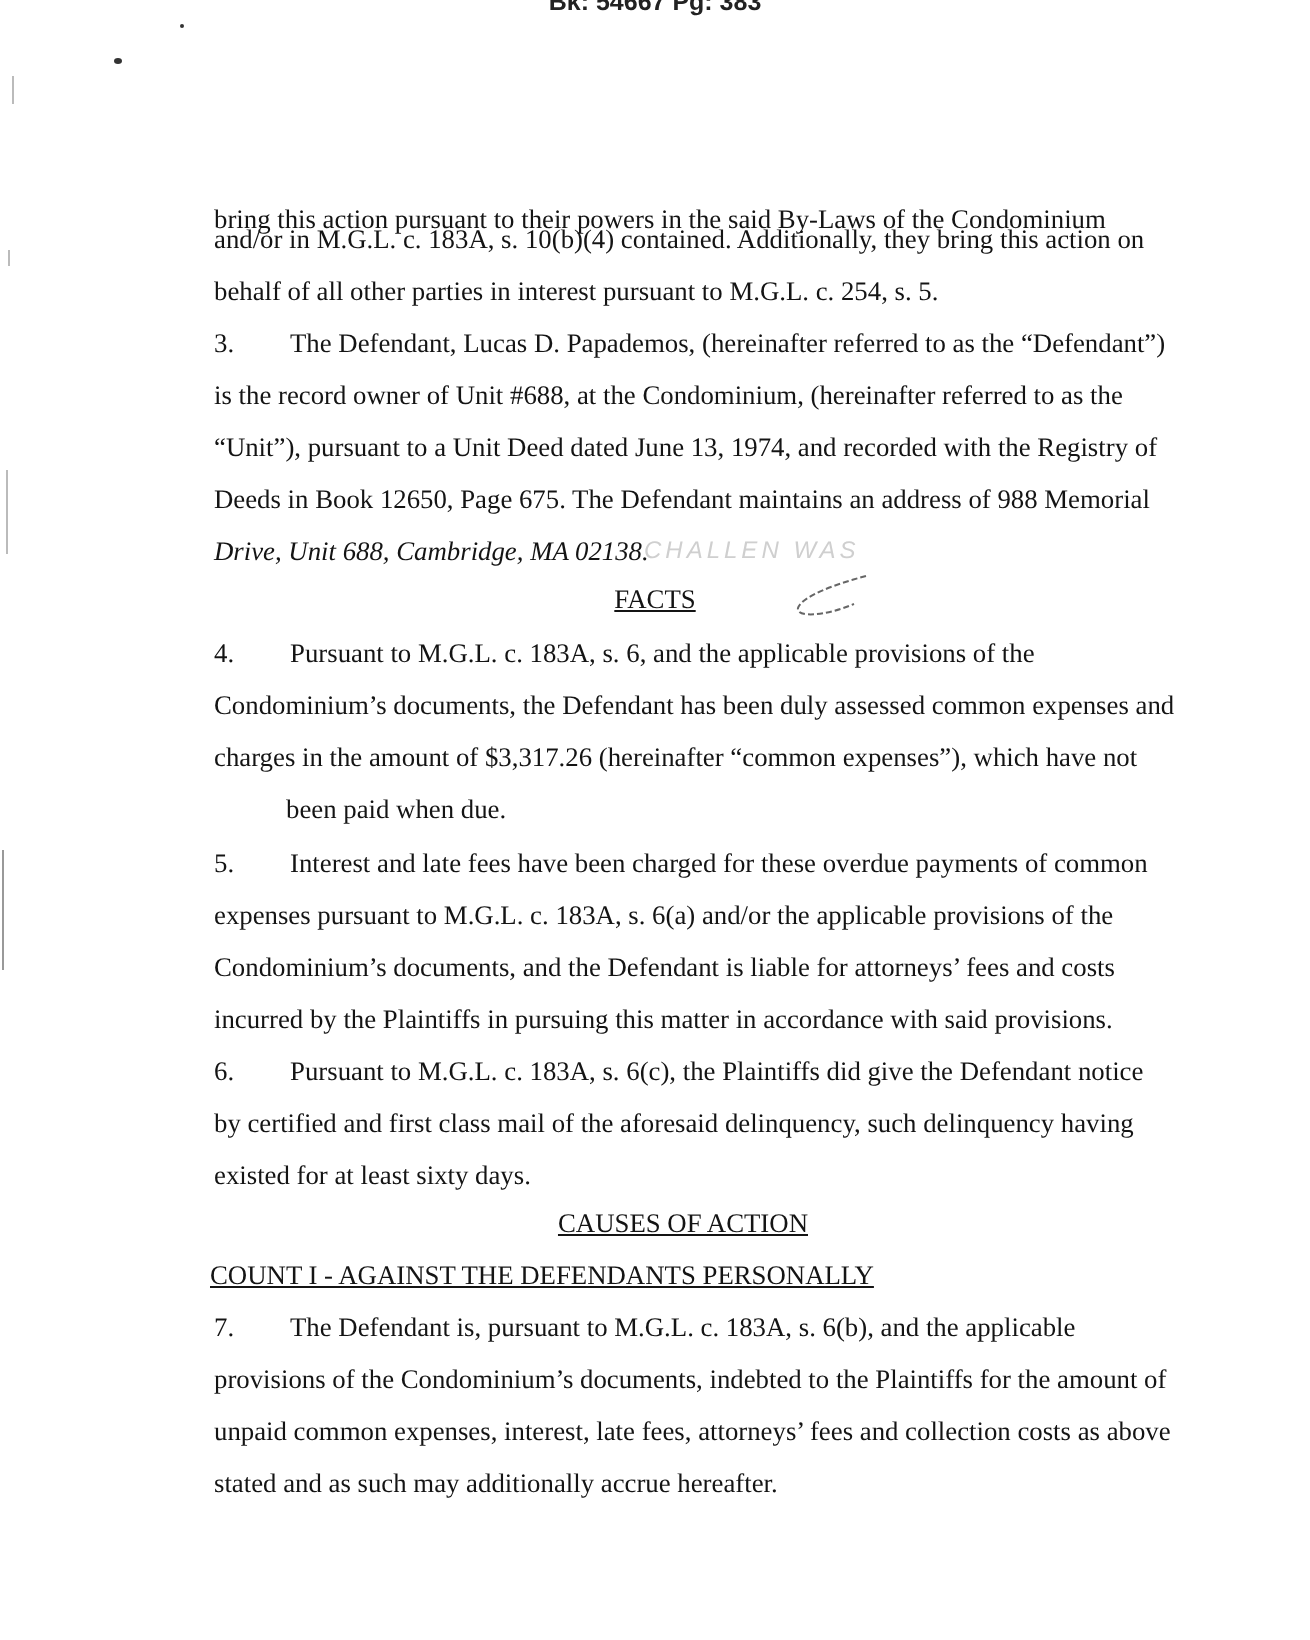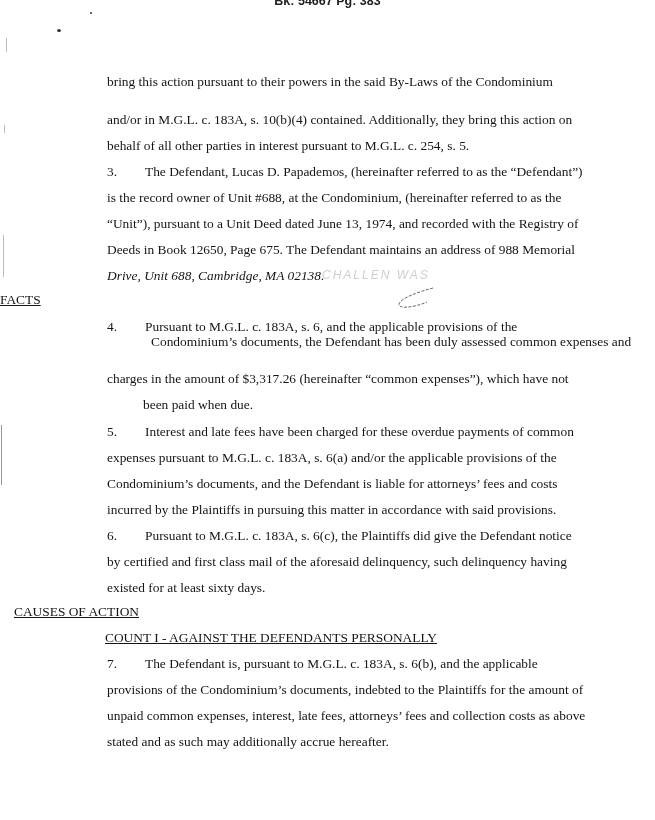--- a/index.html
+++ b/index.html
@@ -5,60 +5,60 @@
   html, body { margin: 0; padding: 0; background: #ffffff; }
   body { width: 655px; height: 820px; position: relative; overflow: hidden;
          font-family: "Liberation Serif", "DejaVu Serif", serif; color: #141414; }
   .header { position: absolute; top: -6px; left: 0; width: 655px; text-align: center;
             font-family: "Liberation Sans", "DejaVu Sans", sans-serif; font-weight: bold;
             font-size: 12.5px; color: #222; }
   .speck { position: absolute; background: #333; border-radius: 50%; }
   .edge-mark { position: absolute; background: #bbb; width: 1px; }
   .line { position: absolute; left: 107px; font-size: 13.4px; white-space: nowrap; line-height: 16px; }
   .num { display: inline-block; width: 38px; }
-  .center { position: absolute; left: 0; width: 655px; font-size: 13.4px; }
+  .center { position: absolute; left: 0; width: 655px; text-align: center; font-size: 13.4px; }
   .u { text-decoration: underline; }
   .stamp { position: absolute; color: #cfcfcf; font-size: 12px; letter-spacing: 2px;
            font-family: "Liberation Sans", sans-serif; white-space: nowrap; font-style: italic; }
   svg.sig { position: absolute; }
 </style>
 </head>
 <body>
 
 <div class="header">Bk: 54667 Pg: 383</div>
 
 <div class="speck" style="left:57px;top:29px;width:4px;height:3px;"></div>
 <div class="speck" style="left:90px;top:12px;width:2px;height:2px;"></div>
 <div class="edge-mark" style="left:6px;top:38px;height:14px;"></div>
 <div class="edge-mark" style="left:4px;top:125px;height:8px;"></div>
 <div class="edge-mark" style="left:3px;top:235px;height:42px;"></div>
 <div class="edge-mark" style="left:1px;top:425px;height:60px;background:#999;"></div>
 
-<div class="line" style="top:74px;">bring this action pursuant to their powers in the said By-Laws of the Condominium</div>
+<div class="line" style="top:102px;">bring this action pursuant to their powers in the said By-Laws of the Condominium</div>
 <div class="line" style="top:112px;">and/or in M.G.L. c. 183A, s. 10(b)(4) contained.  Additionally, they bring this action on</div>
 <div class="line" style="top:138px;">behalf of all other parties in interest pursuant to M.G.L. c. 254, s. 5.</div>
 
 <div class="line" style="top:164px;">
   <span class="num">3.</span><span>The Defendant, Lucas D. Papademos, (hereinafter referred to as the “Defendant”)</span>
 </div>
 <div class="line" style="top:190px;">is the record owner of Unit #688, at the Condominium, (hereinafter referred to as the</div>
 <div class="line" style="top:216px;">“Unit”), pursuant to a Unit Deed dated June 13, 1974, and recorded with the Registry of</div>
 <div class="line" style="top:242px;">Deeds in Book 12650, Page 675.   The Defendant maintains an address of 988 Memorial</div>
 <div class="line" style="top:268px;font-style:italic;">Drive, Unit 688, Cambridge, MA 02138.</div>
 <div class="stamp" style="left:322px;top:268px;">CHALLEN WAS</div>
 
 <div class="center u" style="top:292px;">FACTS</div>
 <svg class="sig" width="50" height="30" viewBox="0 0 50 30" style="left:393px;top:284px;">
   <path d="M40 4 C 25 8, 8 14, 6 20 C 5 25, 20 24, 34 18" fill="none" stroke="#666" stroke-width="1" stroke-dasharray="3 1.5"></path>
 </svg>
 
 <div class="line" style="top:319px;">
   <span class="num">4.</span><span>Pursuant to M.G.L. c. 183A, s. 6, and the applicable provisions of the</span>
 </div>
-<div class="line" style="top:334px;margin-left:44px;">Condominium’s documents, the Defendant has been duly assessed common expenses and</div>
+<div class="line" style="top:345px;">Condominium’s documents, the Defendant has been duly assessed common expenses and</div>
 <div class="line" style="top:371px;">charges in the amount of $3,317.26 (hereinafter “common expenses”), which have not</div>
 <div class="line" style="top:397px;padding-left:36px;">been paid when due.</div>
 
 <div class="line" style="top:424px;">
   <span class="num">5.</span><span>Interest and late fees have been charged for these overdue payments of common</span>
 </div>
 <div class="line" style="top:450px;">expenses pursuant to M.G.L. c. 183A, s. 6(a) and/or the applicable provisions of the</div>
 <div class="line" style="top:476px;">Condominium’s documents, and the Defendant is liable for attorneys’ fees and costs</div>
 <div class="line" style="top:502px;">incurred by the Plaintiffs in pursuing this matter in accordance with said provisions.</div>
 

